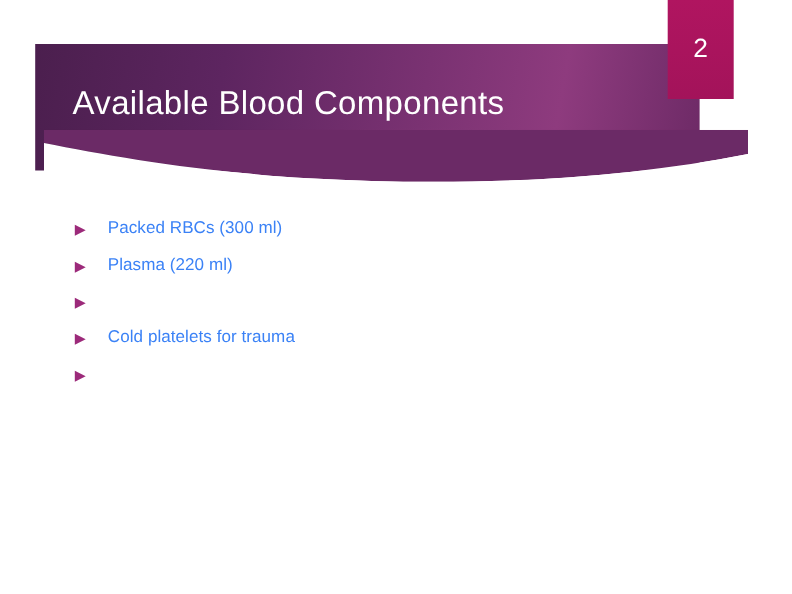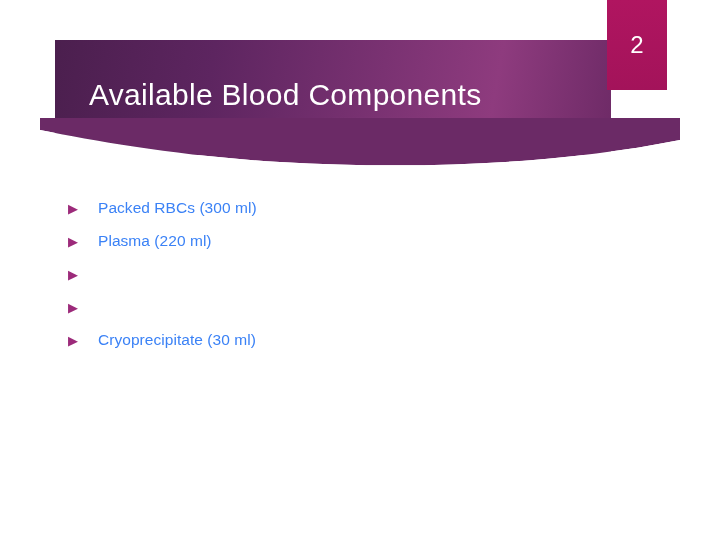--- a/index.html
+++ b/index.html
@@ -21,26 +21,27 @@
     top: 0;
     width: 720px;
     height: 540px;
     background: #ffffff;
     overflow: hidden;
   }
 
   
   .header-band {
     position: absolute;
-    left: 55px;
+    left: 32px;
     top: 40px;
     width: 556px;
     height: 115px;
     background: linear-gradient(100deg, #4b1f4e 0%, #5d2560 28%, #7a3272 58%, #8e3b7e 78%, #6d2a66 100%);
     overflow: hidden;
+    padding-left: 48px;
   }
   
   .header-curve {
     position: absolute;
     left: 40px;
     top: 118px;
     width: 640px;
     height: 50px;
     overflow: hidden;
     pointer-events: none;
@@ -148,20 +149,20 @@
     </div>
     <div class="bullet-row">
       <span class="bullet-marker">▶</span>
       <span class="bullet-text">Plasma (220 ml)</span>
     </div>
     <div class="bullet-row">
       <span class="bullet-marker">▶</span>
     </div>
     <div class="bullet-row">
       <span class="bullet-marker">▶</span>
+      <span class="bullet-text">Cold platelets for trauma</span>
     </div>
     <div class="bullet-row">
       <span class="bullet-marker">▶</span>
-      <span class="bullet-text">Cryoprecipitate (30 ml)</span>
     </div>
   </div>
 
 </div>
 
 </body></html>

